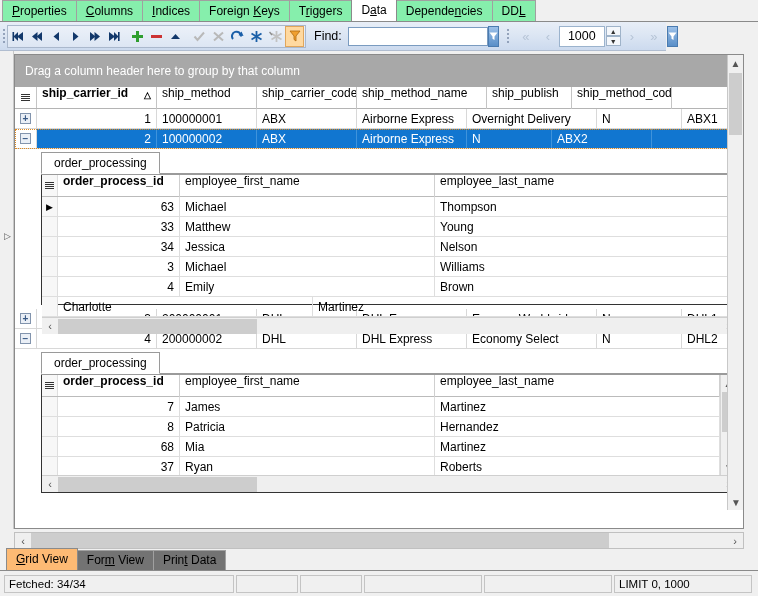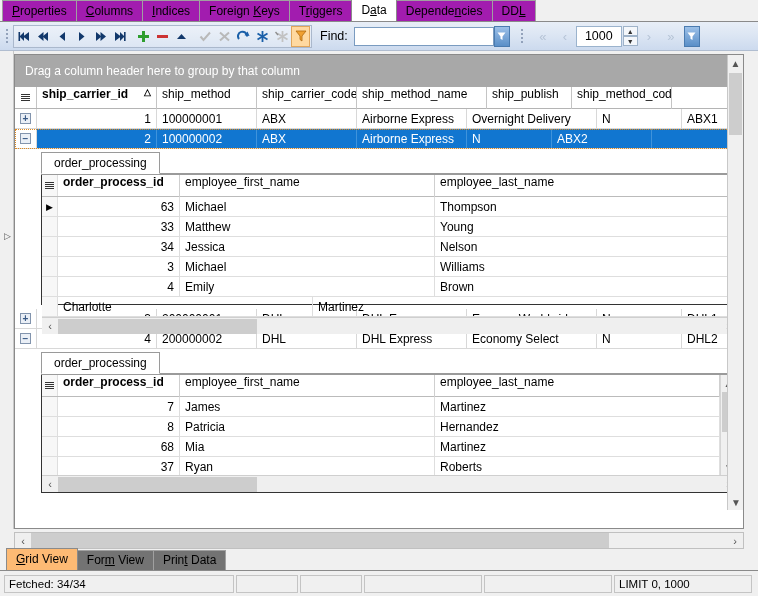--- a/index.html
+++ b/index.html
@@ -21,37 +21,37 @@
     border-bottom: 1px solid #8a8a8a;
     display: flex; align-items: flex-end;
     padding-left: 2px;
   }
   .tab {
     height: 21px; line-height: 20px;
     padding: 0 9px;
     font-size: 12px;
     border: 1px solid #a0a0a0;
     border-bottom: none;
-    background: #a21caf;
+    background: #86efac;
     margin-right: -1px;
     color: #000;
     white-space: nowrap;
   }
   .tab.active {
     background: #ffffff;
     height: 22px; line-height: 21px;
     border-color: #8a8a8a;
     position: relative; z-index: 3;
     font-weight: normal;
   }
   .mn { text-decoration: underline; }
 
   
   .toolbar {
-    position: absolute; left: 0; top: 22px; width: 758px; height: 29px;
+    position: absolute; left: 0; top: 22px; width: 666px; height: 29px;
     background: linear-gradient(to bottom,#e8eef7 0%, #dbe5f3 50%, #ccdaee 100%);
     border-bottom: 1px solid #b0bdd0;
     display: flex; align-items: center;
   }
   .gripper {
     width: 8px; height: 20px; margin: 0 2px 0 3px;
     display: flex; flex-direction: column; justify-content: center; align-items: center; gap: 2px;
   }
   .gripper i { display:block; width: 2px; height: 2px; background: #7b8ca8; border-radius: 50%; }
   .btngroup {
@@ -120,21 +120,21 @@
   .grouppanel {
     height: 32px; background: #a8a8a8; color: #ffffff;
     display: flex; align-items: center; padding-left: 10px;
     font-size: 12px;
   }
 
   
   .hdrrow { display: flex; height: 22px; background: #fff; border-bottom: 1px solid #b4b4b4; }
   .hdrcell {
     border-right: 1px solid #c4c4c4;
-    display: flex; align-items: flex-start; padding: 0 5px;
+    display: flex; align-items: flex-end; padding: 9px 5px;
     font-size: 12px; color: #000; white-space: nowrap; overflow: hidden;
     height: 22px;
   }
   .hdrcell.key { font-weight: bold; justify-content: space-between; }
   .indicatorhdr {
     width: 22px; flex: none; border-right: 1px solid #c4c4c4;
     display:flex; align-items:center; justify-content:center;
   }
   .listglyph { display:flex; flex-direction:column; gap:1px; }
   .listglyph i { display:block; width:9px; height:1px; background:#333; }

